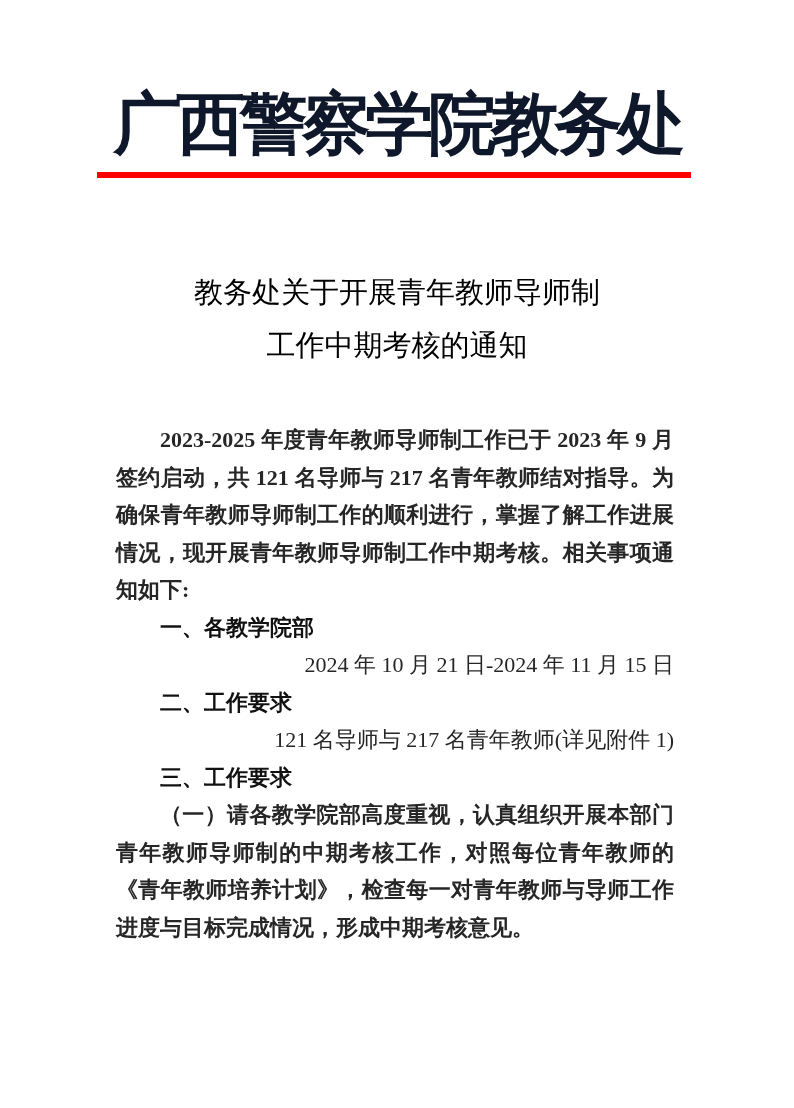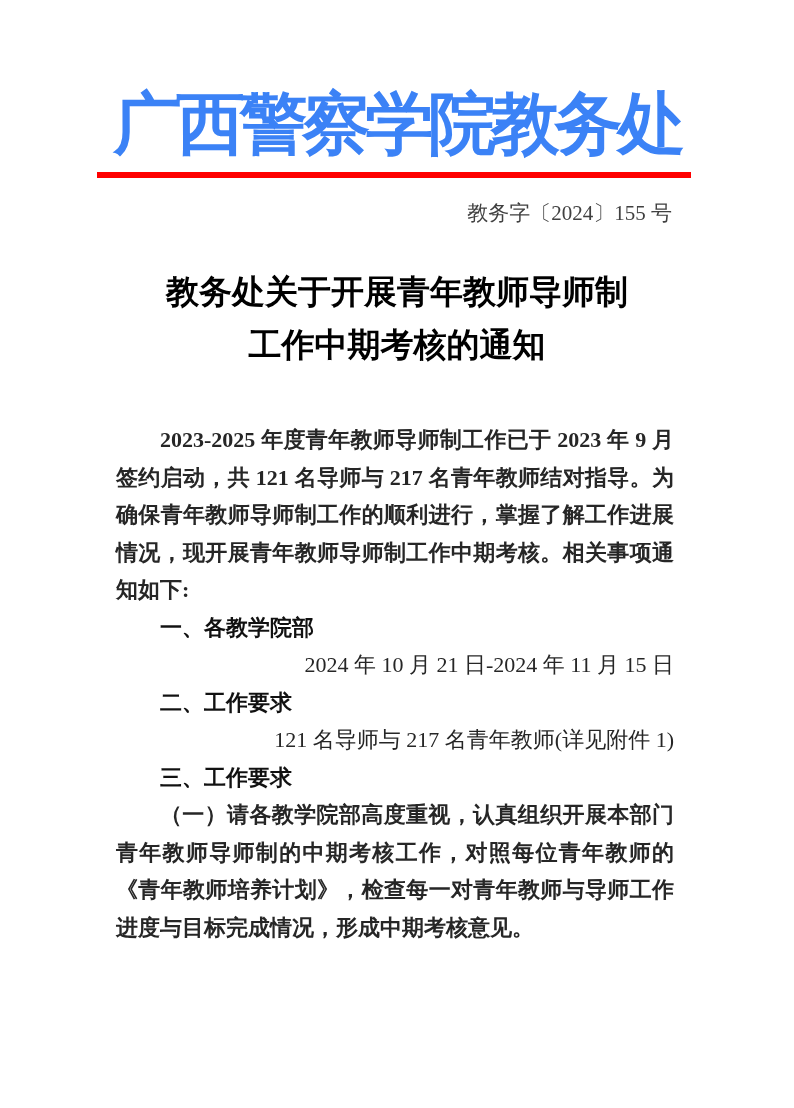--- a/index.html
+++ b/index.html
@@ -20,21 +20,21 @@
   .org-name {
     position: absolute;
     top: 80px;
     left: 0;
     right: 0;
     text-align: center;
     font-size: 68px;
     line-height: 88px;
     font-weight: bold;
     letter-spacing: -5px;
-    color: #3b82f6;
+    color: #0f172a;
     white-space: nowrap;
   }
   .red-divider {
     position: absolute;
     top: 172px;
     left: 97px;
     width: 594px;
     height: 6px;
     background: #ff0000;
   }
@@ -48,23 +48,23 @@
     color: #404040;
     white-space: nowrap;
   }
   
   .doc-title {
     position: absolute;
     top: 266px;
     left: 0;
     right: 0;
     text-align: center;
-    font-size: 33px;
+    font-size: 29px;
     line-height: 53px;
-    font-weight: bold;
+    font-weight: normal;
     color: #000000;
   }
   
   .doc-body {
     position: absolute;
     top: 406px;
     left: 116px;
     width: 558px;
     font-size: 22px;
     line-height: 37.5px;
@@ -98,21 +98,20 @@
 </style>
 </head>
 <body>
 
 <div class="page">
 
   <div class="org-name">广西警察学院教务处</div>
 
   <div class="red-divider"></div>
 
-  <div class="doc-number">教务字〔2024〕155 号</div>
 
   <div class="doc-title">
     <div>教务处关于开展青年教师导师制</div>
     <div>工作中期考核的通知</div>
   </div>
 
   <div class="doc-body">
 
 
     <p class="para para-first">2023-2025 年度青年教师导师制工作已于 2023 年 9 月签约启动，共 121 名导师与 217 名青年教师结对指导。为确保青年教师导师制工作的顺利进行，掌握了解工作进展情况，现开展青年教师导师制工作中期考核。相关事项通知如下:</p>

